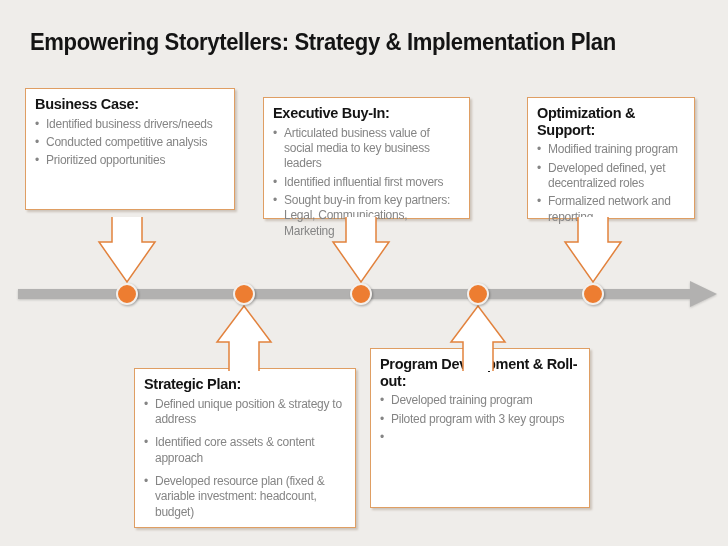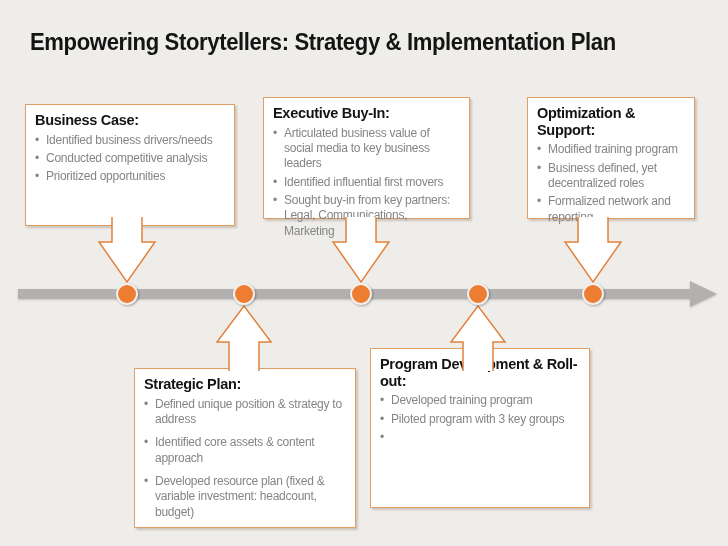--- a/index.html
+++ b/index.html
@@ -60,21 +60,21 @@
     line-height: 1.28;
     color: var(--bullet_text);
     margin-bottom: 3px;
   }
   ul.bullets.spaced li { margin-bottom: 8px; }
   ul.bullets li .marker {
     position: absolute;
     left: 0; top: 0;
   }
 
-  #box-business-case      { left: 25px;  top: 104px;  width: 210px; height: 122px; }
+  #box-business-case      { left: 25px;  top: 88px;  width: 210px; height: 122px; }
   #box-executive-buy-in   { left: 263px; top: 97px;  width: 207px; height: 122px; }
   #box-optimization       { left: 527px; top: 97px;  width: 168px; height: 122px; }
   #box-strategic-plan     { left: 134px; top: 368px; width: 222px; height: 160px; }
   #box-program-dev        { left: 370px; top: 348px; width: 220px; height: 160px; }
 
   svg.overlay {
     position: absolute;
     inset: 0;
     z-index: 3;
     pointer-events: none;
@@ -112,21 +112,21 @@
       <li><span class="marker">•</span><span>Articulated business value of social media to key business leaders</span></li>
       <li><span class="marker">•</span><span>Identified influential first movers</span></li>
       <li><span class="marker">•</span><span>Sought buy-in from key partners: Legal, Communications, Marketing</span></li>
     </ul>
   </div>
 
   <div class="callout-box" id="box-optimization">
     <div class="box-title">Optimization &amp; Support:</div>
     <ul class="bullets">
       <li><span class="marker">•</span><span>Modified training program</span></li>
-      <li><span class="marker">•</span><span>Business defined, yet decentralized roles</span></li>
+      <li><span class="marker">•</span><span>Developed defined, yet decentralized roles</span></li>
       <li><span class="marker">•</span><span>Formalized network and reporting</span></li>
     </ul>
   </div>
 
   <div class="callout-box" id="box-strategic-plan">
     <div class="box-title">Strategic Plan:</div>
     <ul class="bullets spaced">
       <li><span class="marker">•</span><span>Defined unique position &amp; strategy to address</span></li>
       <li><span class="marker">•</span><span>Identified core assets &amp; content approach</span></li>
       <li><span class="marker">•</span><span>Developed resource plan (fixed &amp; variable investment: headcount, budget)</span></li>

